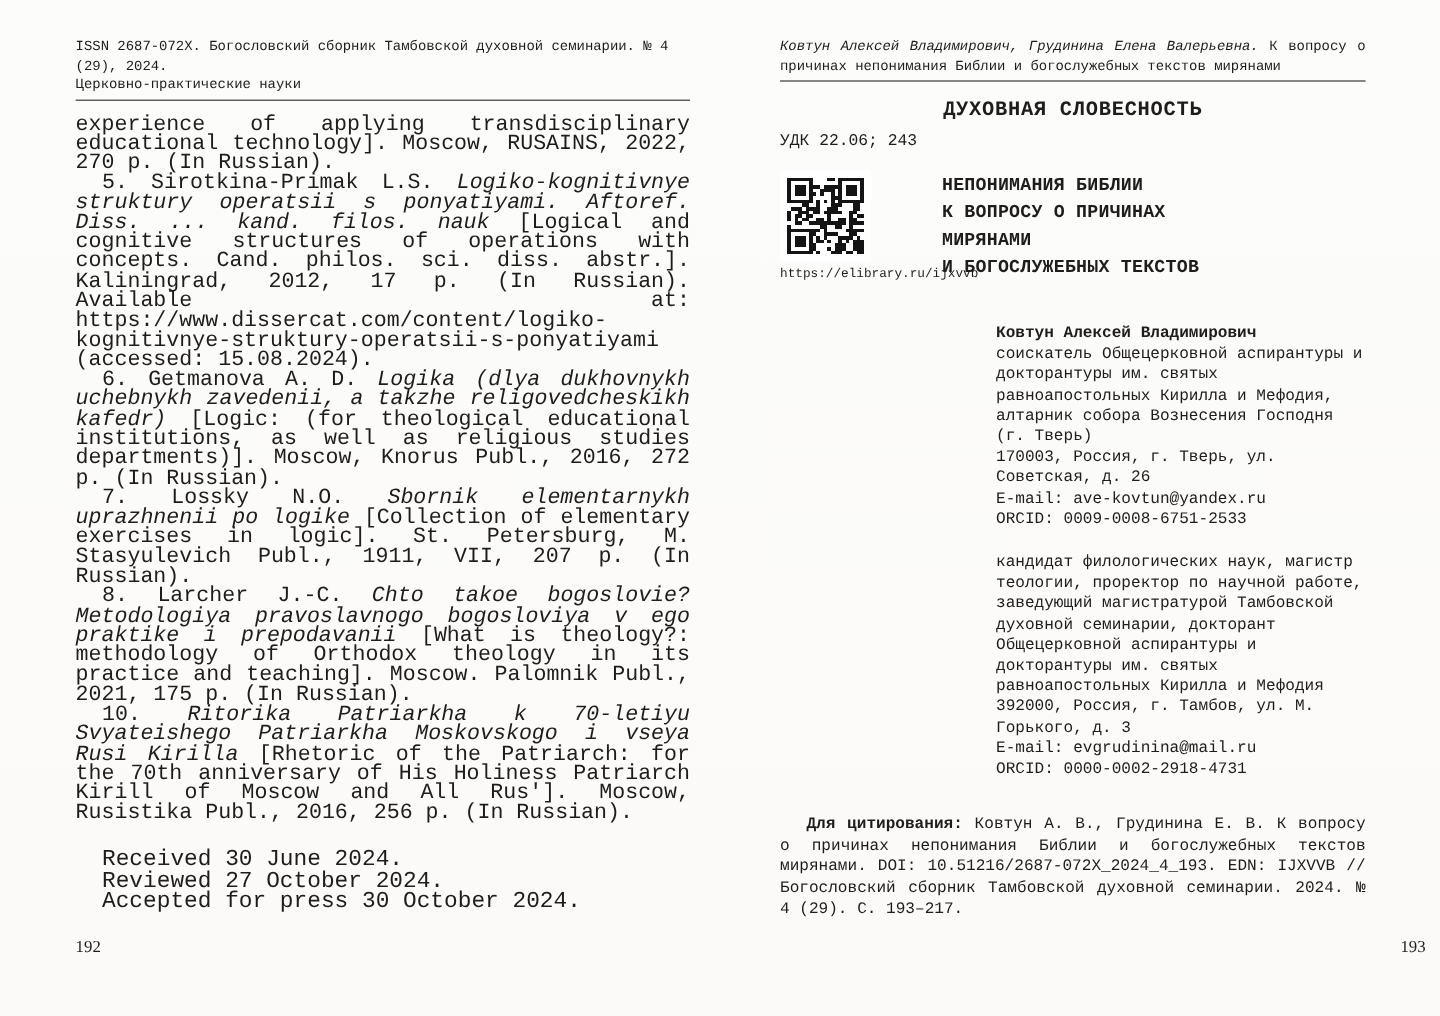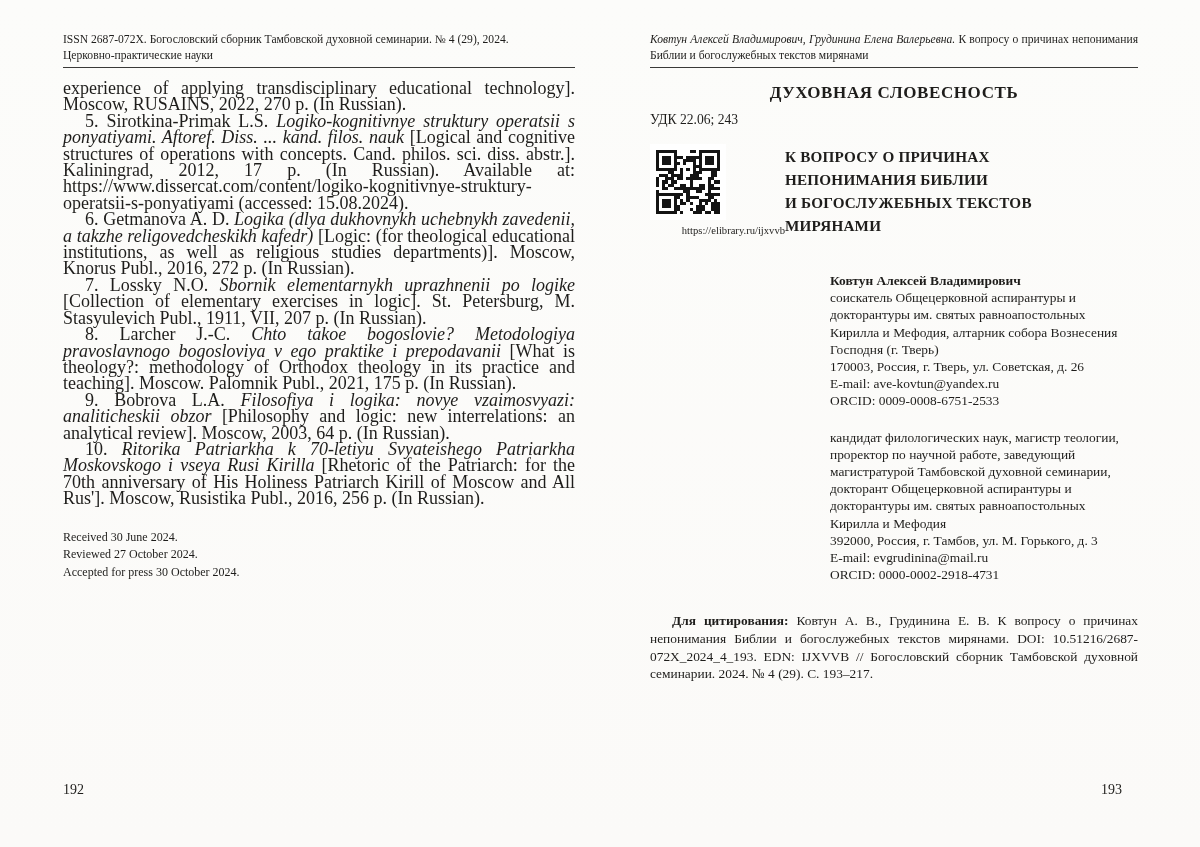--- a/index.html
+++ b/index.html
@@ -8,41 +8,41 @@
     background:#f4f3f0;
     font-family:"Liberation Serif","DejaVu Serif",serif;
     color:#1e1d1b;
     position:relative;
     overflow:hidden;
   }
   .spread {
     position:absolute; inset:0;
     background:linear-gradient(180deg,#fcfcfa 0%,#fbfaf8 100%);
   }
-  .page { position:absolute; top:32px; }
+  .page { position:absolute; top:32px;font-family:Liberation Mono, monospace; }
   .page-left  { left:63px;  width:512px; }
   .page-right { left:650px; width:488px; }
 
   
   .runhead { font-size:11.6px; line-height:15.5px; }
   .runhead .it { font-style:italic; }
   .runhead-right { text-align:justify; }
   .rule { border:none; border-top:1.2px solid #3a3a38; margin-top:4px; }
 
   
   .refs { margin-top:12px; font-size:18px; line-height:16.4px; text-align:justify; }
   .refs p { margin:0; }
   .refs p.ind { text-indent:22px; }
   .it { font-style:italic; }
 
-  .dates { margin-top:22px; font-size:12px; line-height:17.5px; }
+  .dates { margin-top:22px; margin-left:22px; font-size:19px; line-height:17.5px; }
 
   .pagenum { position:absolute; top:782px; font-size:14px; }
   .pagenum-left  { left:63px; }
-  .pagenum-right { left:1101px; }
+  .pagenum-right { left:1167px; }
 
   
   .section-title { margin-top:15px; text-align:center; font-weight:bold; font-size:17px; letter-spacing:0.6px; }
   .udk { margin-top:9px; font-size:13.6px; }
 
   .qr-title-row { display:flex; margin-top:16px; }
   .qr-col { width:135px; flex:0 0 135px;text-align:right; }
   .qr-box { width:76px; height:76px; background:#fff; }
   .qr-box svg { display:block; }
   .qr-link { margin-top:5px; font-size:10.6px; white-space:nowrap; }
@@ -66,21 +66,20 @@
       <div>Церковно-практические науки</div>
     </div>
     <hr class="rule">
 
     <div class="refs">
         <p class="ref"><span>experience of applying transdisciplinary educational technology].  Moscow, RUSAINS, 2022, 270 p. (In Russian).</span></p>
         <p class="ref ind"><span>5. Sirotkina-Primak L.S. </span><span class="it">Logiko-kognitivnye struktury operatsii s ponyatiyami. Aftoref. Diss. ... kand. filos. nauk </span><span>[Logical and cognitive structures of operations with concepts. Cand. philos. sci. diss. abstr.]. Kaliningrad, 2012, 17 p. (In Russian). Available at: https://www.dissercat.com/content/logiko-kognitivnye-struktury-operatsii-s-ponyatiyami (accessed: 15.08.2024).</span></p>
         <p class="ref ind"><span>6. Getmanova A. D. </span><span class="it">Logika (dlya dukhovnykh uchebnykh zavedenii, a takzhe religovedcheskikh kafedr) </span><span>[Logic: (for theological educational institutions, as well as religious studies departments)]. Moscow, Knorus Publ., 2016, 272 p. (In Russian).</span></p>
         <p class="ref ind"><span>7. Lossky N.O. </span><span class="it">Sbornik elementarnykh uprazhnenii po logike </span><span>[Collection of elementary exercises in logic]. St. Petersburg, M. Stasyulevich Publ., 1911, VII, 207 p. (In Russian).</span></p>
         <p class="ref ind"><span>8. Larcher J.-C. </span><span class="it">Chto takoe bogoslovie? Metodologiya pravoslavnogo bogosloviya v ego praktike i prepodavanii </span><span>[What is theology?: methodology of Orthodox theology in its practice and teaching]. Moscow. Palomnik Publ., 2021, 175 p. (In Russian).</span></p>
-        <p class="ref ind"><span>9. Bobrova L.A. </span><span class="it">Filosofiya i logika: novye vzaimosvyazi: analiticheskii obzor </span><span>[Philosophy and logic: new interrelations: an analytical review]. Moscow, 2003, 64 p. (In Russian).</span></p>
         <p class="ref ind"><span>10. </span><span class="it">Ritorika Patriarkha k 70-letiyu Svyateishego Patriarkha Moskovskogo i vseya Rusi Kirilla </span><span>[Rhetoric of the Patriarch: for the 70th anniversary of His Holiness Patriarch Kirill of Moscow and All Rus']. Moscow, Rusistika Publ., 2016, 256 p. (In Russian).</span></p>
       </div>
 
     <div class="dates">
       <div>Received 30 June 2024.</div>
       <div>Reviewed 27 October 2024.</div>
       <div>Accepted for press 30 October 2024.</div>
     </div>
   </div>
 
@@ -341,24 +340,24 @@
               <rect x="16" y="22" width="1" height="1"></rect>
               <rect x="18" y="22" width="1" height="1"></rect>
               <rect x="19" y="22" width="1" height="1"></rect>
               <rect x="21" y="22" width="1" height="1"></rect>
               <rect x="22" y="22" width="1" height="1"></rect>
             </svg>
         </div>
         <div class="qr-link">https://elibrary.ru/ijxvvb</div>
       </div>
       <div class="article-title">
+          <div>НЕПОНИМАНИЯ  БИБЛИИ</div>
           <div>К ВОПРОСУ О ПРИЧИНАХ</div>
-          <div>НЕПОНИМАНИЯ  БИБЛИИ</div>
+          <div>МИРЯНАМИ</div>
           <div>И БОГОСЛУЖЕБНЫХ ТЕКСТОВ</div>
-          <div>МИРЯНАМИ</div>
         </div>
     </div>
 
     <div class="authors">
         <div class="author">
           <div class="a-name">Ковтун Алексей Владимирович</div>
           <div class="a-bio">соискатель Общецерковной аспирантуры и докторантуры им. святых равноапостольных Кирилла и Мефодия, алтарник собора Вознесения Господня (г. Тверь)</div>
           <div class="a-line">170003, Россия, г. Тверь, ул. Советская, д. 26</div>
           <div class="a-line">E-mail: ave-kovtun@yandex.ru</div>
           <div class="a-line">ORCID: 0009-0008-6751-2533</div>

